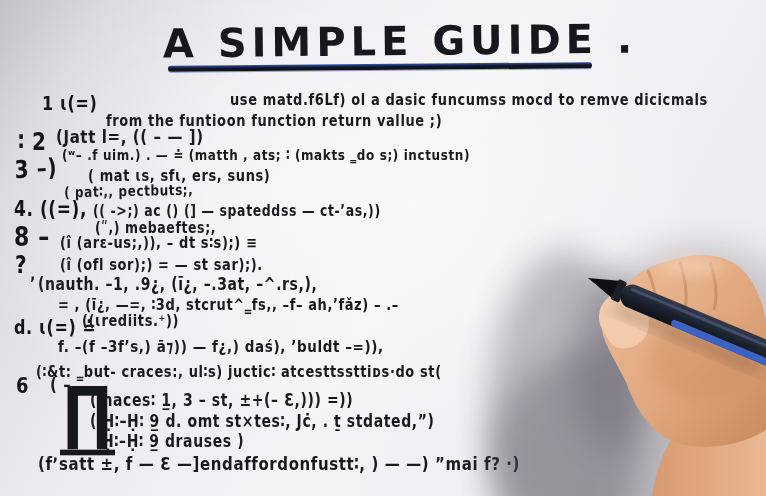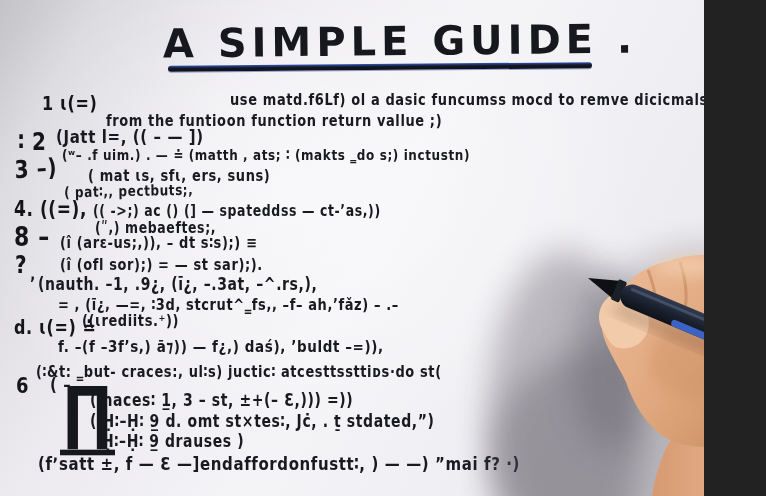--- a/index.html
+++ b/index.html
@@ -1,16 +1,16 @@
 <!DOCTYPE html>
 <html><head>
 <meta charset="utf-8">
 <style>
   html,body{margin:0;padding:0;background:#222;}
-  .stage{position:relative;width:704px;height:496px;overflow:hidden;
+  .stage{position:relative;width:766px;height:496px;overflow:hidden;
     background:linear-gradient(118deg,#c3c3c8 0%,#d9d8dd 10%,#eceaef 28%,#f4f3f6 52%,#efeef2 75%,#e9e8ec 100%);
     font-family:"DejaVu Sans","Liberation Sans",sans-serif;}
   .stage *{box-sizing:border-box;}
   .sheen{position:absolute;inset:0;background:radial-gradient(ellipse at 42% 38%, rgba(255,255,255,.55) 0%, rgba(255,255,255,0) 60%);pointer-events:none;}
   .title{position:absolute;left:150px;top:18px;width:500px;text-align:center;
     font-size:40px;font-weight:bold;letter-spacing:5px;color:#17181d;
     transform:rotate(-.6deg);white-space:nowrap;}
   .underline{position:absolute;left:168px;top:64px;width:424px;height:6px;border-radius:4px;
     background:linear-gradient(180deg,#2f55b8 0%,#141720 45%,#10121a 100%);
     transform:rotate(-.5deg);box-shadow:0 1px 0 rgba(40,80,190,.5);}

